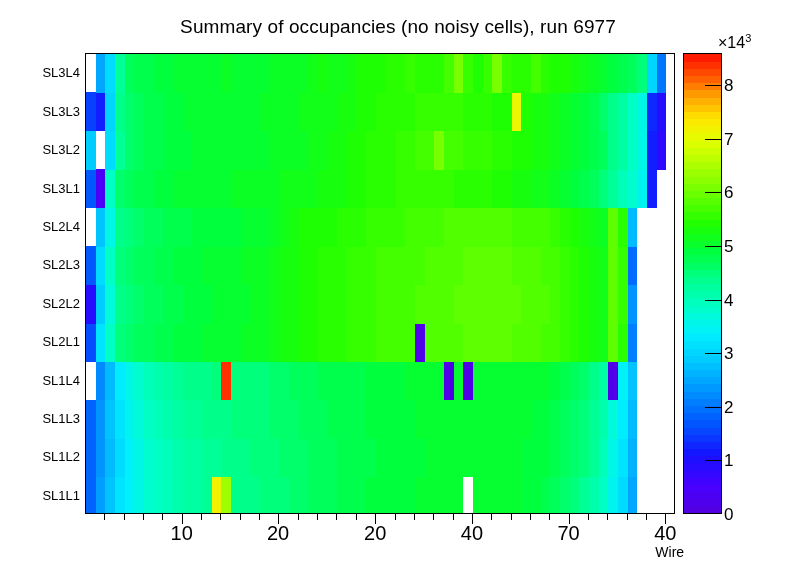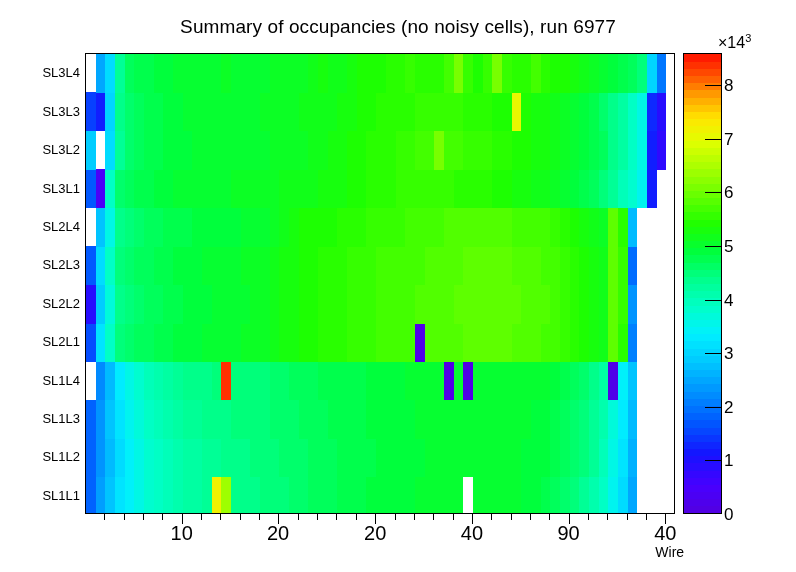--- a/index.html
+++ b/index.html
@@ -487,21 +487,21 @@
       <div class="xtick minor" style="left: 522.3px;"></div>
       <div class="xtick minor" style="left: 541.64px;"></div>
       <div class="xtick minor" style="left: 560.98px;"></div>
       <div class="xtick major" style="left: 580.33px;"></div>
     </div>
   <div id="xlabels">
       <div class="xlab" style="left: 181.7px;">10</div>
       <div class="xlab" style="left: 278px;">20</div>
       <div class="xlab" style="left: 375.2px;">20</div>
       <div class="xlab" style="left: 471.9px;">40</div>
-      <div class="xlab" style="left: 568.6px;">90</div>
+      <div class="xlab" style="left: 568.6px;">70</div>
       <div class="xlab" style="left: 665.3px;">40</div>
     </div>
   <div id="xtitle" style="left: 655.328px; top: 544px;">Wire</div>
 
   <div id="cbar">
       <div class="cbseg" style="top: 451.83px; height: 7.77px; background: rgb(81, 0, 228);"></div>
       <div class="cbseg" style="top: 444.66px; height: 7.77px; background: rgb(78, 0, 236);"></div>
       <div class="cbseg" style="top: 437.48px; height: 7.77px; background: rgb(75, 0, 244);"></div>
       <div class="cbseg" style="top: 430.31px; height: 7.77px; background: rgb(73, 0, 252);"></div>
       <div class="cbseg" style="top: 423.14px; height: 7.77px; background: rgb(64, 3, 255);"></div>

